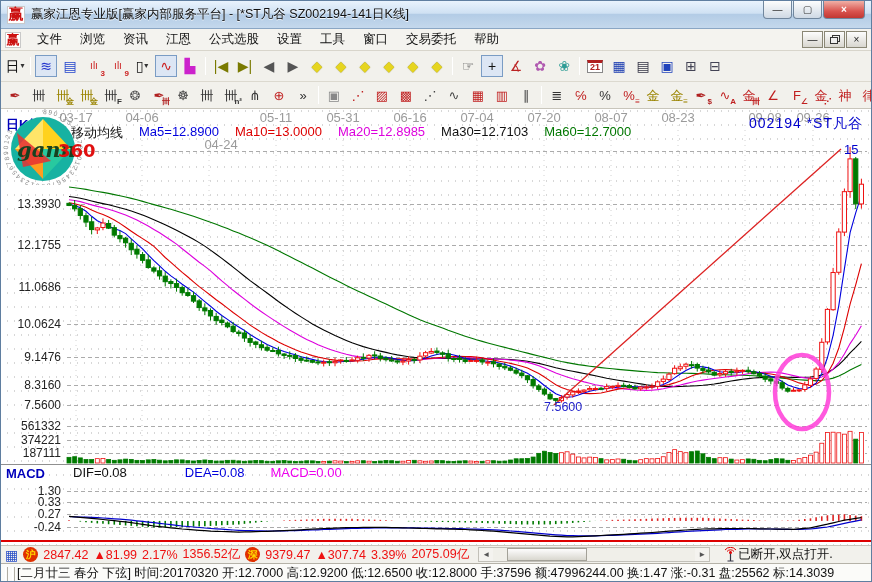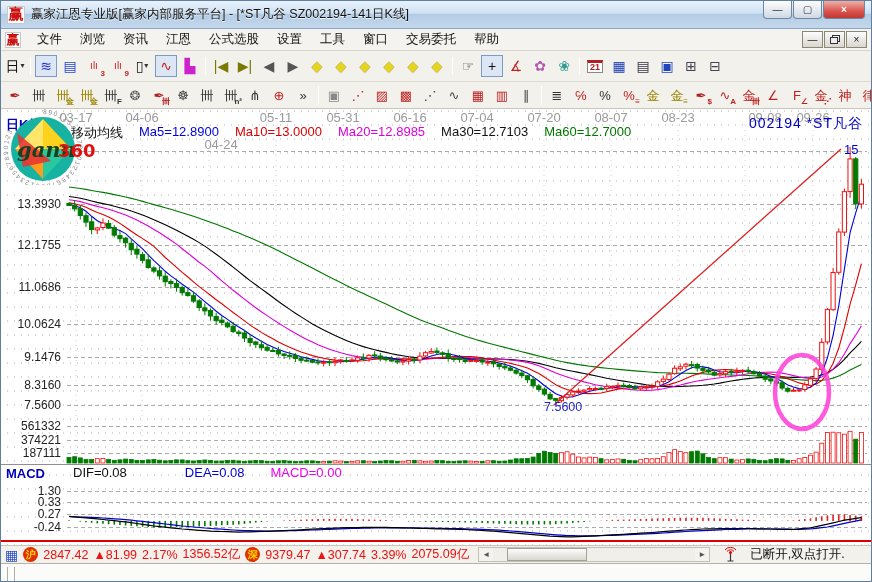--- a/index.html
+++ b/index.html
@@ -67,21 +67,21 @@
   .status1{height:18px;flex:0 0 18px;display:flex;align-items:center;background:#f2f1ec;
     border-top:1px solid #c8c5bb;padding:0 4px;font-size:12.5px;white-space:nowrap;gap:5px;}
   .tableicon{color:#2b50c8;font-size:14px;line-height:1;}
   .badge{width:15px;height:15px;border-radius:50%;background:#e03000;color:#ffd700;font-size:10px;font-weight:bold;
     display:inline-flex;align-items:center;justify-content:center;flex:0 0 15px;}
   .red{color:#ee1111;}
   .hscroll{display:flex;align-items:center;height:15px;width:232px;border:1px solid #c2c0b8;background:#f4f3ef;margin-left:4px;}
   .sarrow{font-size:8px;color:#555;width:14px;text-align:center;}
   .strack{flex:1;height:13px;position:relative;background:#f0efe9;}
   .sthumb{position:absolute;left:14px;top:0;width:80px;height:13px;background:linear-gradient(#fdfdfd,#d9d7cf);border:1px solid #a3a198;}
-  .conn{display:flex;align-items:center;gap:12px;margin-left:8px;color:#111;}
+  .conn{display:flex;align-items:center;gap:0;margin-left:8px;color:#111;}
   .status2{height:20px;flex:0 0 20px;display:flex;align-items:center;background:#fbfbf9;
     border-top:1px solid #b5b2a8;padding:0 2px;font-size:12.5px;color:#111;white-space:nowrap;overflow:hidden;}
   .grip{width:3px;height:14px;border-left:1px solid #fff;border-right:1px solid #b0ada3;margin:0 2px;}
 </style>
 </head>
 <body>
 
 <div class="window">
 
   <div class="titlebar">
@@ -1044,15 +1044,16 @@
         <path d="M4 4.5 A4.5 4.5 0 0 1 11 4.5" stroke="#d00" stroke-width="1" fill="none"></path>
         <path d="M2 3 A7 7 0 0 1 13 3" stroke="#d00" stroke-width="1" fill="none"></path>
       </svg>
       <span>已断开,双点打开.</span>
     </div>
   </div>
 
   <div class="status2">
     <span class="grip"></span>
     <span class="grip"></span>
+    <span>[二月廿三 春分 下弦] 时间:20170320 开:12.7000 高:12.9200 低:12.6500 收:12.8000 手:37596 额:47996244.00 换:1.47 涨:-0.31 盘:25562 标:14.3039</span>
   </div>
 
 </div>
 
 </body></html>

